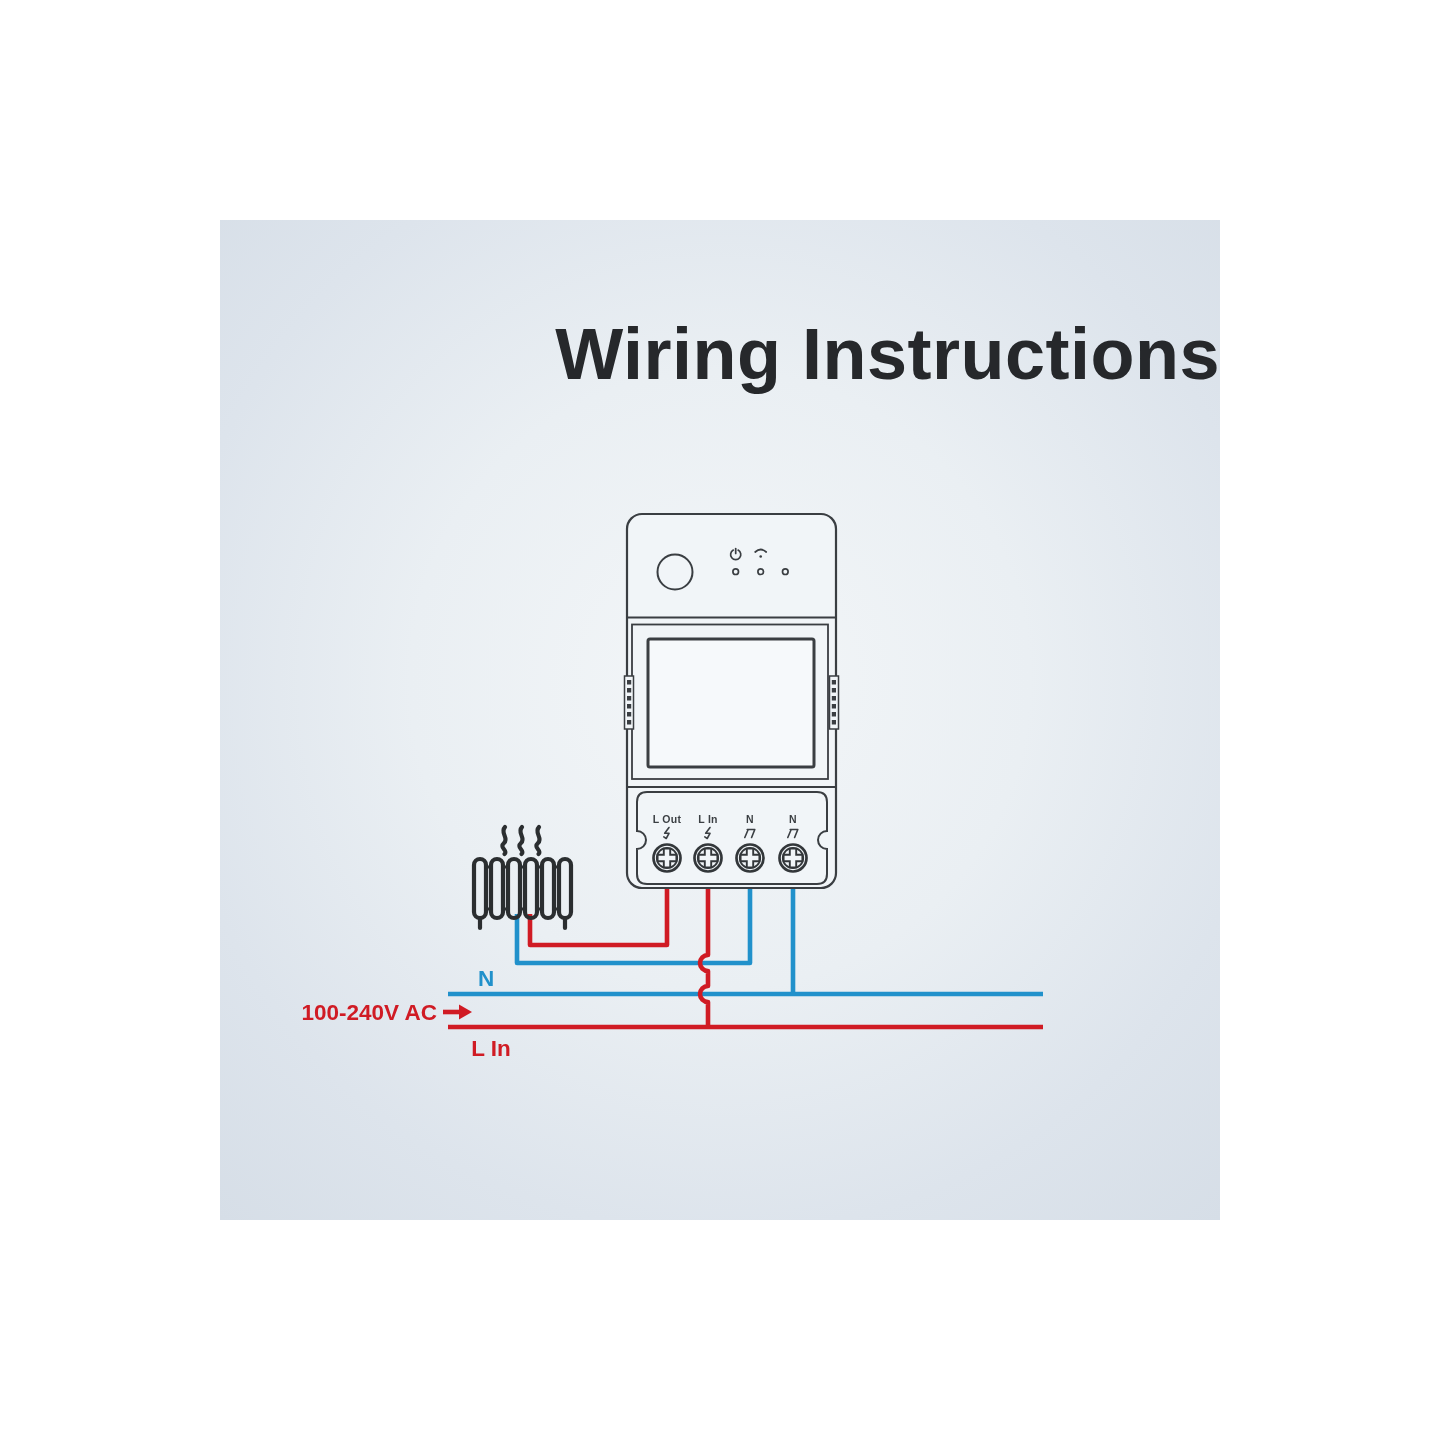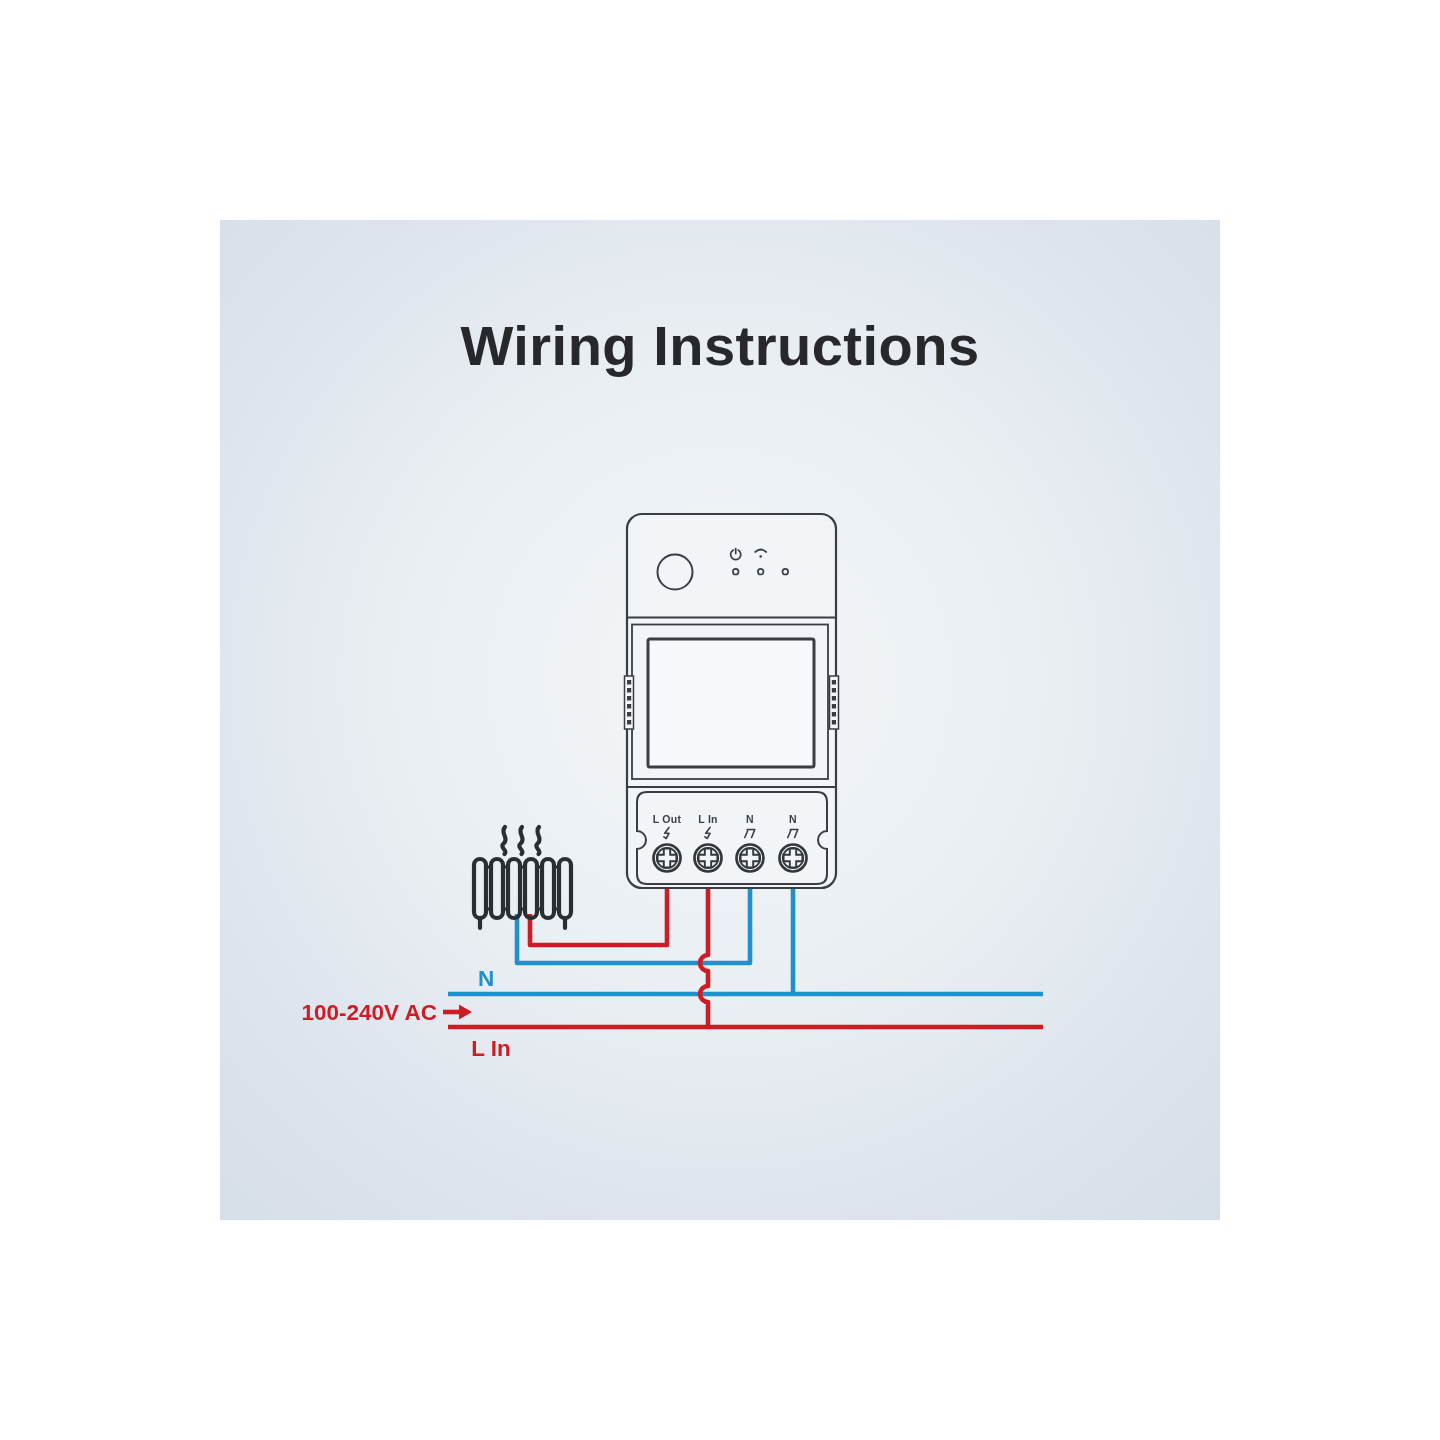--- a/index.html
+++ b/index.html
@@ -1,21 +1,21 @@
 <!DOCTYPE html>
 <html><head>
 <meta charset="utf-8">
 <style>
   html,body{margin:0;padding:0;background:#ffffff;}
   .canvas{position:relative;width:1440px;height:1440px;background:#ffffff;overflow:hidden;
           font-family:"Liberation Sans",sans-serif;}
   .panel{position:absolute;left:220px;top:220px;width:1000px;height:1000px;
          background:radial-gradient(circle at 50% 46%, #f3f6f8 0%, #eaeff3 42%, #dde4ec 75%, #d6dee7 100%);}
-  .title{position:absolute;left:220px;top:318px;width:1000px;text-align:center;
-         font-size:56px;font-weight:bold;color:#26282b;letter-spacing:.5px;line-height:1;}
+  .title{position:absolute;left:220px;top:318px;width:1000px;text-align:right;
+         font-size:72px;font-weight:bold;color:#26282b;letter-spacing:.5px;line-height:1;}
   svg{position:absolute;left:0;top:0;}
   text{font-family:"Liberation Sans",sans-serif;}
   .term-label{font-size:10.5px;font-weight:bold;fill:#3b3f43;letter-spacing:.3px;}
   .wire-label{font-size:22.5px;font-weight:bold;}
 </style>
 </head>
 <body>
 
 <div class="canvas">
   <div class="panel"></div>

